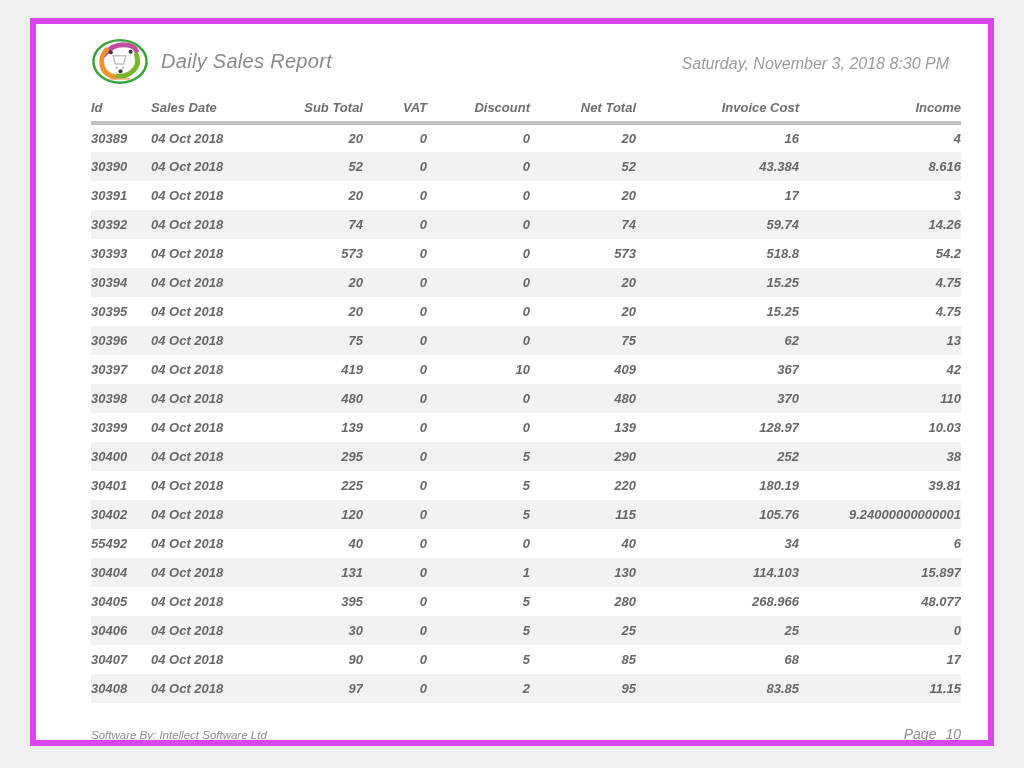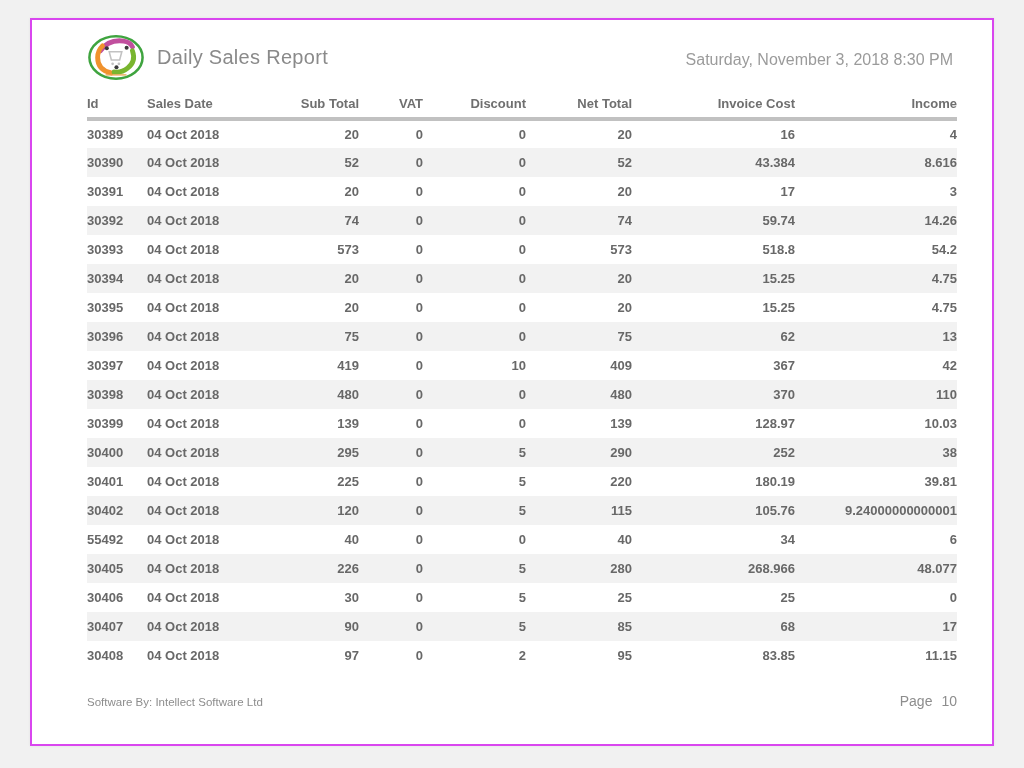--- a/index.html
+++ b/index.html
@@ -11,22 +11,23 @@
   .canvas {
     width: 1024px; height: 768px;
     background: #f1f1f1;
     position: relative;
   }
   .page {
     position: absolute;
     left: 30px; top: 18px;
     width: 964px; height: 728px;
     background: #ffffff;
-    border: 2px solid #d946ef;
+    border: 6px solid #d946ef;
     box-shadow: 0 0 3px rgba(0,0,0,0.06);
+    font-style: italic;
   }
   .content {
     padding: 12px 39px 0 55px;
   }
   
   .report-header {
     display: flex;
     align-items: center;
     height: 50px;
   }
@@ -299,23 +300,33 @@
               <td>55492</td>
               <td>04 Oct 2018</td>
               <td>40</td>
               <td>0</td>
               <td>0</td>
               <td>40</td>
               <td>34</td>
               <td>6</td>
             </tr>
             <tr>
+              <td>30404</td>
+              <td>04 Oct 2018</td>
+              <td>131</td>
+              <td>0</td>
+              <td>1</td>
+              <td>130</td>
+              <td>114.103</td>
+              <td>15.897</td>
+            </tr>
+            <tr>
               <td>30405</td>
               <td>04 Oct 2018</td>
-              <td>226</td>
+              <td>395</td>
               <td>0</td>
               <td>5</td>
               <td>280</td>
               <td>268.966</td>
               <td>48.077</td>
             </tr>
             <tr>
               <td>30406</td>
               <td>04 Oct 2018</td>
               <td>30</td>

